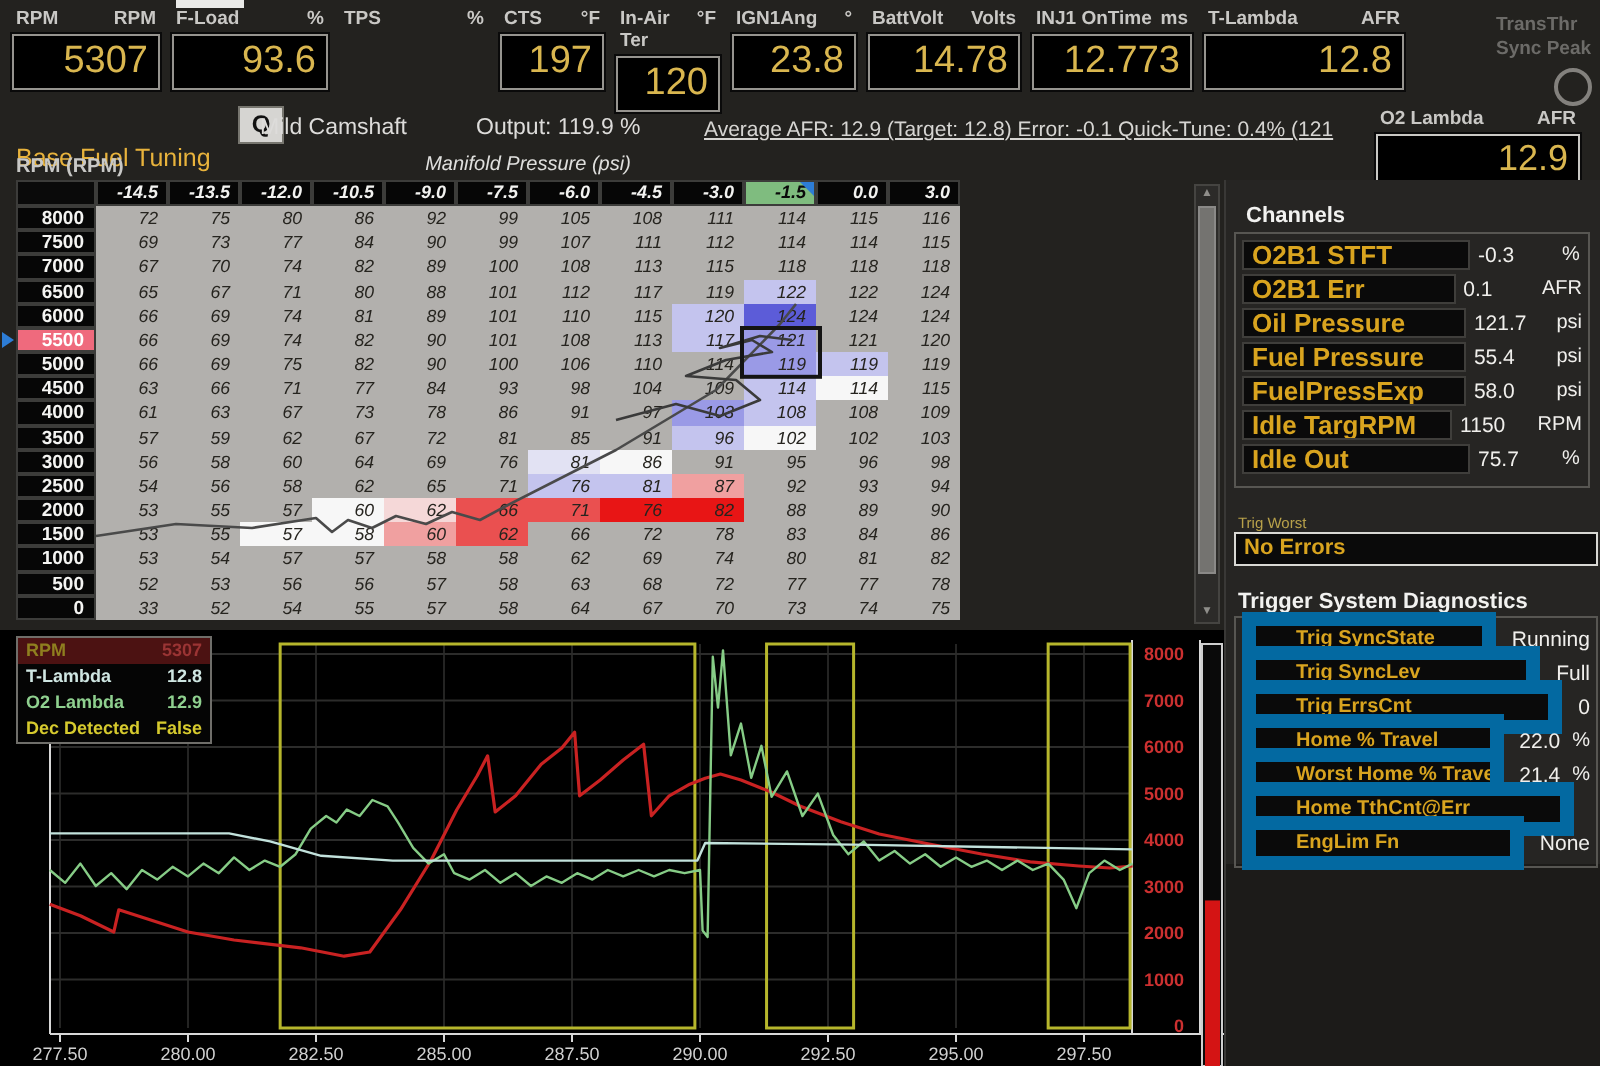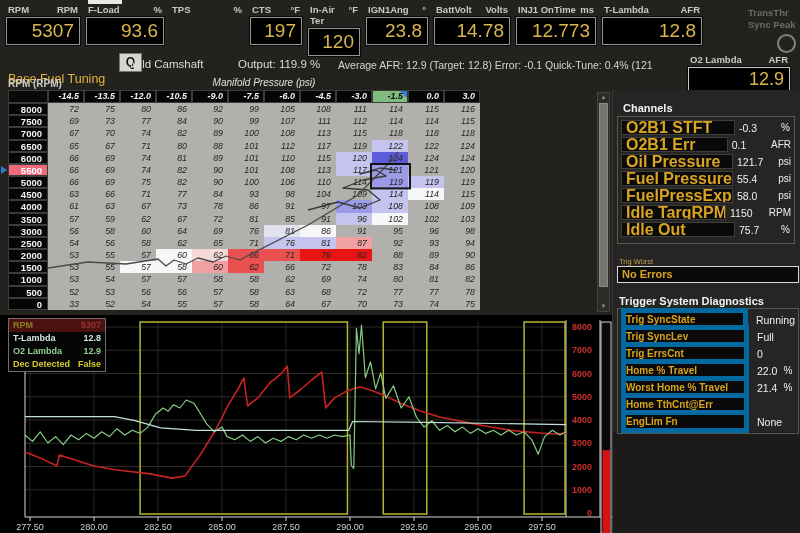--- a/index.html
+++ b/index.html
@@ -15,21 +15,21 @@
                color:#d9b64f;font-size:19px;text-align:right;padding:0 5px;line-height:25px;}
   .transthr{left:748px;top:7px;width:50px;color:#6c6b68;font-size:9.5px;font-weight:bold;line-height:12px;}
   .transthr .circ{width:15px;height:15px;border:2px solid #83817d;border-radius:50%;margin:3px 2px 0 auto;}
 
   
   .tab{left:8px;top:56px;color:#e8b33c;font-weight:normal;font-size:12.5px;margin-top:16px;}
   .qbtn{left:119px;top:53px;width:21px;height:17px;background:#d6d5d2;border:1px solid #77766f;
         color:#111;font-weight:bold;font-size:12px;text-align:center;line-height:17px;}
   .cam{left:130px;top:58px;color:#dddcda;font-size:11.5px;}
   .output{left:238px;top:58px;color:#dddcda;font-size:11.5px;}
-  .status{left:338px;top:59px;width:347px;color:#d6d5d2;font-size:10.5px;white-space:nowrap;overflow:hidden;}
+  .status{left:352px;top:59px;width:347px;color:#d6d5d2;font-size:10.5px;white-space:nowrap;overflow:hidden;text-decoration:underline;}
   .o2g{left:688px;top:54px;width:102px;}
   .o2g .glabel{display:flex;justify-content:space-between;color:#c9c8c5;font-size:9.5px;font-weight:bold;padding:0 2px 2px;}
   .o2g .gbox{height:24px;background:#000;border:1px solid #c9c8c4;outline:1px solid #0a0a0a;
              color:#d9b64f;font-size:18px;text-align:right;padding:0 5px;line-height:23px;}
 
   
   .rpm-axis{left:8px;top:78px;font-size:10px;font-weight:bold;color:#c8c8c6;}
   .map-axis{left:164px;top:77px;width:200px;text-align:center;font-style:italic;font-size:10px;color:#e0e0de;}
   .tablewrap{left:8px;top:90px;width:472px;height:221px;}
   #fuel-grid{display:grid;grid-template-columns:40px repeat(12,36px);grid-template-rows:13px repeat(17,12.18px);}
@@ -51,26 +51,26 @@
   .vscroll{left:597px;top:92px;width:11px;height:218px;background:#2c2b29;border:1px solid #454441;}
   .varrow{height:9px;color:#8f8e8a;font-size:6px;text-align:center;line-height:9px;}
   .vthumb{position:absolute;top:10px;left:1px;width:7px;height:182px;background:#747370;border:1px solid #8a8987;}
 
   
   .sidebar{left:612px;top:90px;width:188px;height:443px;background:#262523;border-left:1px solid #393836;}
   .sb-bottom{position:absolute;left:0;right:0;top:342px;bottom:0;background:#1c1b19;}
   .sb-title{position:absolute;font-weight:bold;font-size:11px;color:#f2f2f0;}
   .panel{position:absolute;border:1px solid #575652;}
   .crow{display:flex;align-items:center;height:17px;padding:0 3px;}
-  .cname{width:104px;background:#0a0a0a;border:1px solid #3f3e3b;color:#d9a41f;font-size:16px;font-weight:bold;
+  .cname{width:104px;background:#0a0a0a;border:1px solid #3f3e3b;color:#d9a41f;font-size:13px;font-weight:bold;
          padding:0 4px;height:13px;line-height:13px;white-space:nowrap;overflow:hidden;}
   .cval{width:38px;color:#f0efec;font-size:10.5px;padding-left:4px;}
   .cunit{color:#f0efec;font-size:10px;padding-left:4px;}
-  .dname{width:118px;background:#0a0a0a;border:5px solid #0369a1;color:#d9a41f;font-size:10px;font-weight:bold;
-         padding:0 0;height:13px;line-height:13px;white-space:nowrap;overflow:hidden;}
+  .dname{width:118px;background:#0a0a0a;border:7px solid #0369a1;color:#d9a41f;font-size:10px;font-weight:bold;
+         padding:0 20px;height:13px;line-height:13px;white-space:nowrap;overflow:hidden;}
   .dval{color:#f0efec;font-size:10.5px;padding-left:8px;}
   .dunit{color:#f0efec;font-size:10px;padding-left:6px;}
   .trig-label{position:absolute;left:6px;top:167px;font-size:7.5px;color:#b8a14a;}
   .trig-box{position:absolute;left:4px;top:176px;width:176px;height:15px;background:#0a0a0a;border:1px solid #d8d8d4;
             color:#d9a41f;font-weight:bold;font-size:11px;line-height:15px;padding-left:4px;}
 
   
   .graph{left:0;top:315px;width:612px;height:218px;background:#000;}
   .legend{position:absolute;left:8px;top:3px;width:96px;background:#050505;border:1px solid #6f6e6a;z-index:2;}
   .lrow{display:flex;justify-content:space-between;height:13px;line-height:13px;padding:0 4px;font-size:9px;font-weight:bold;}

